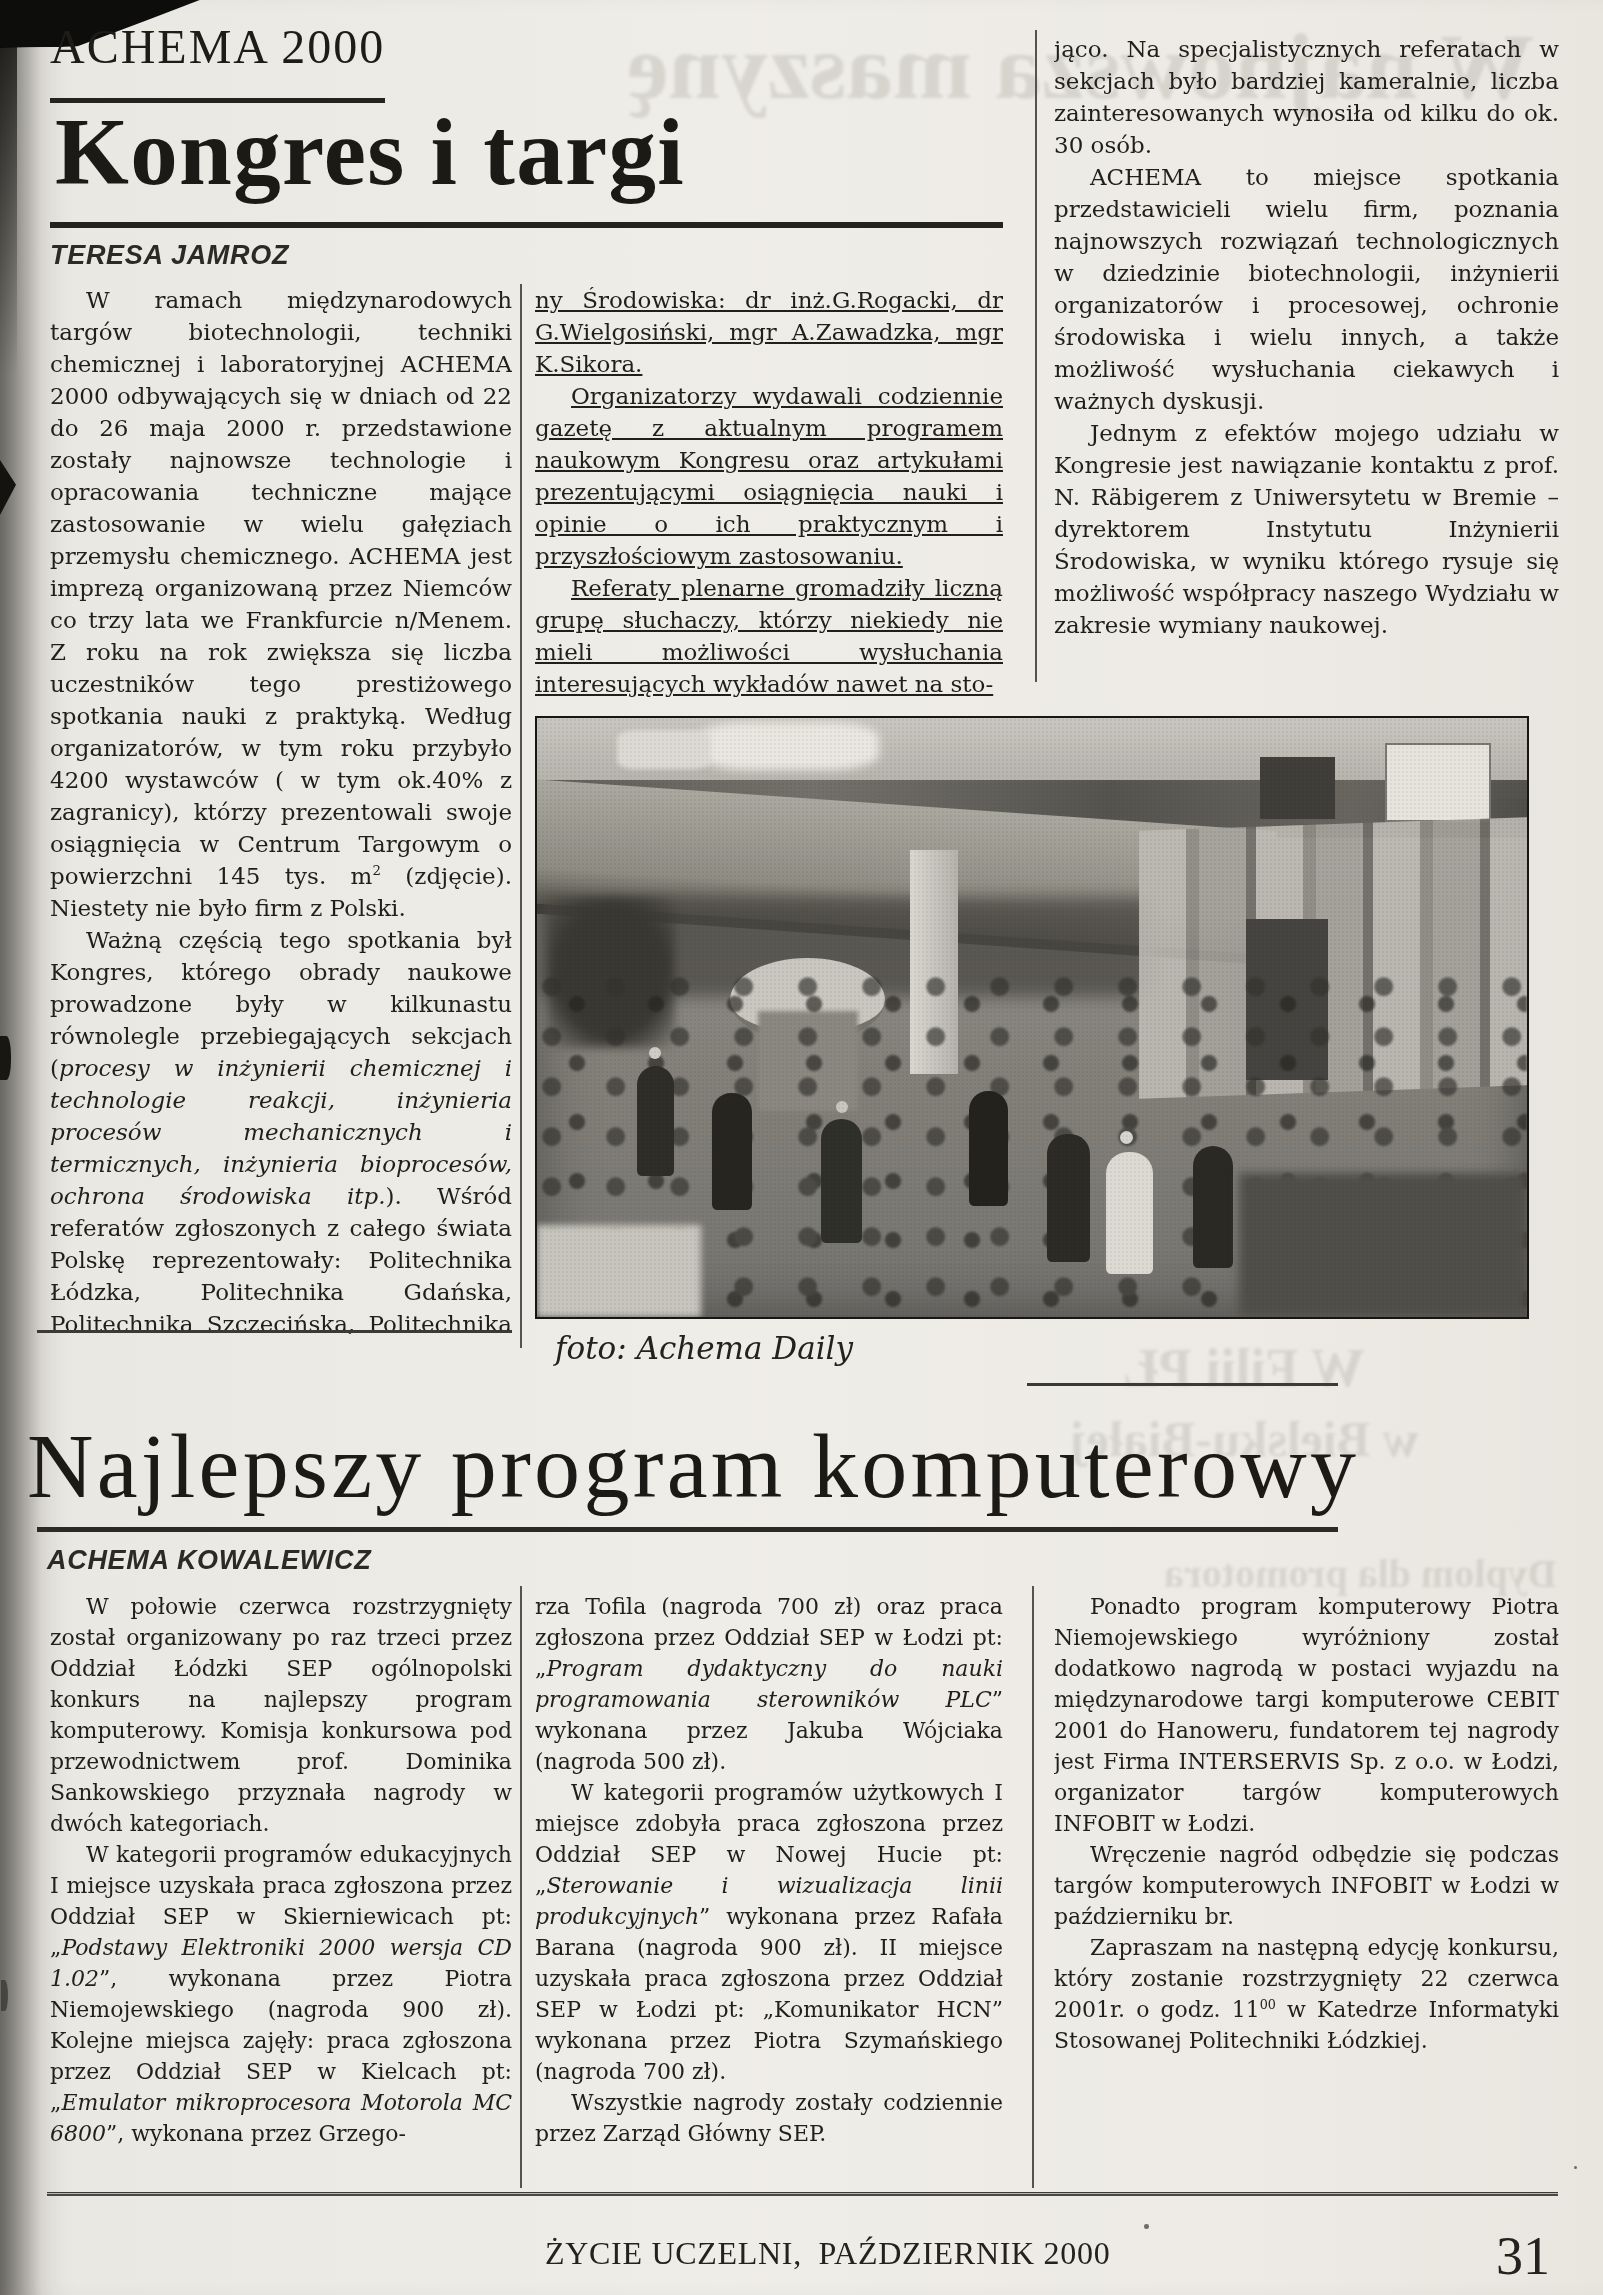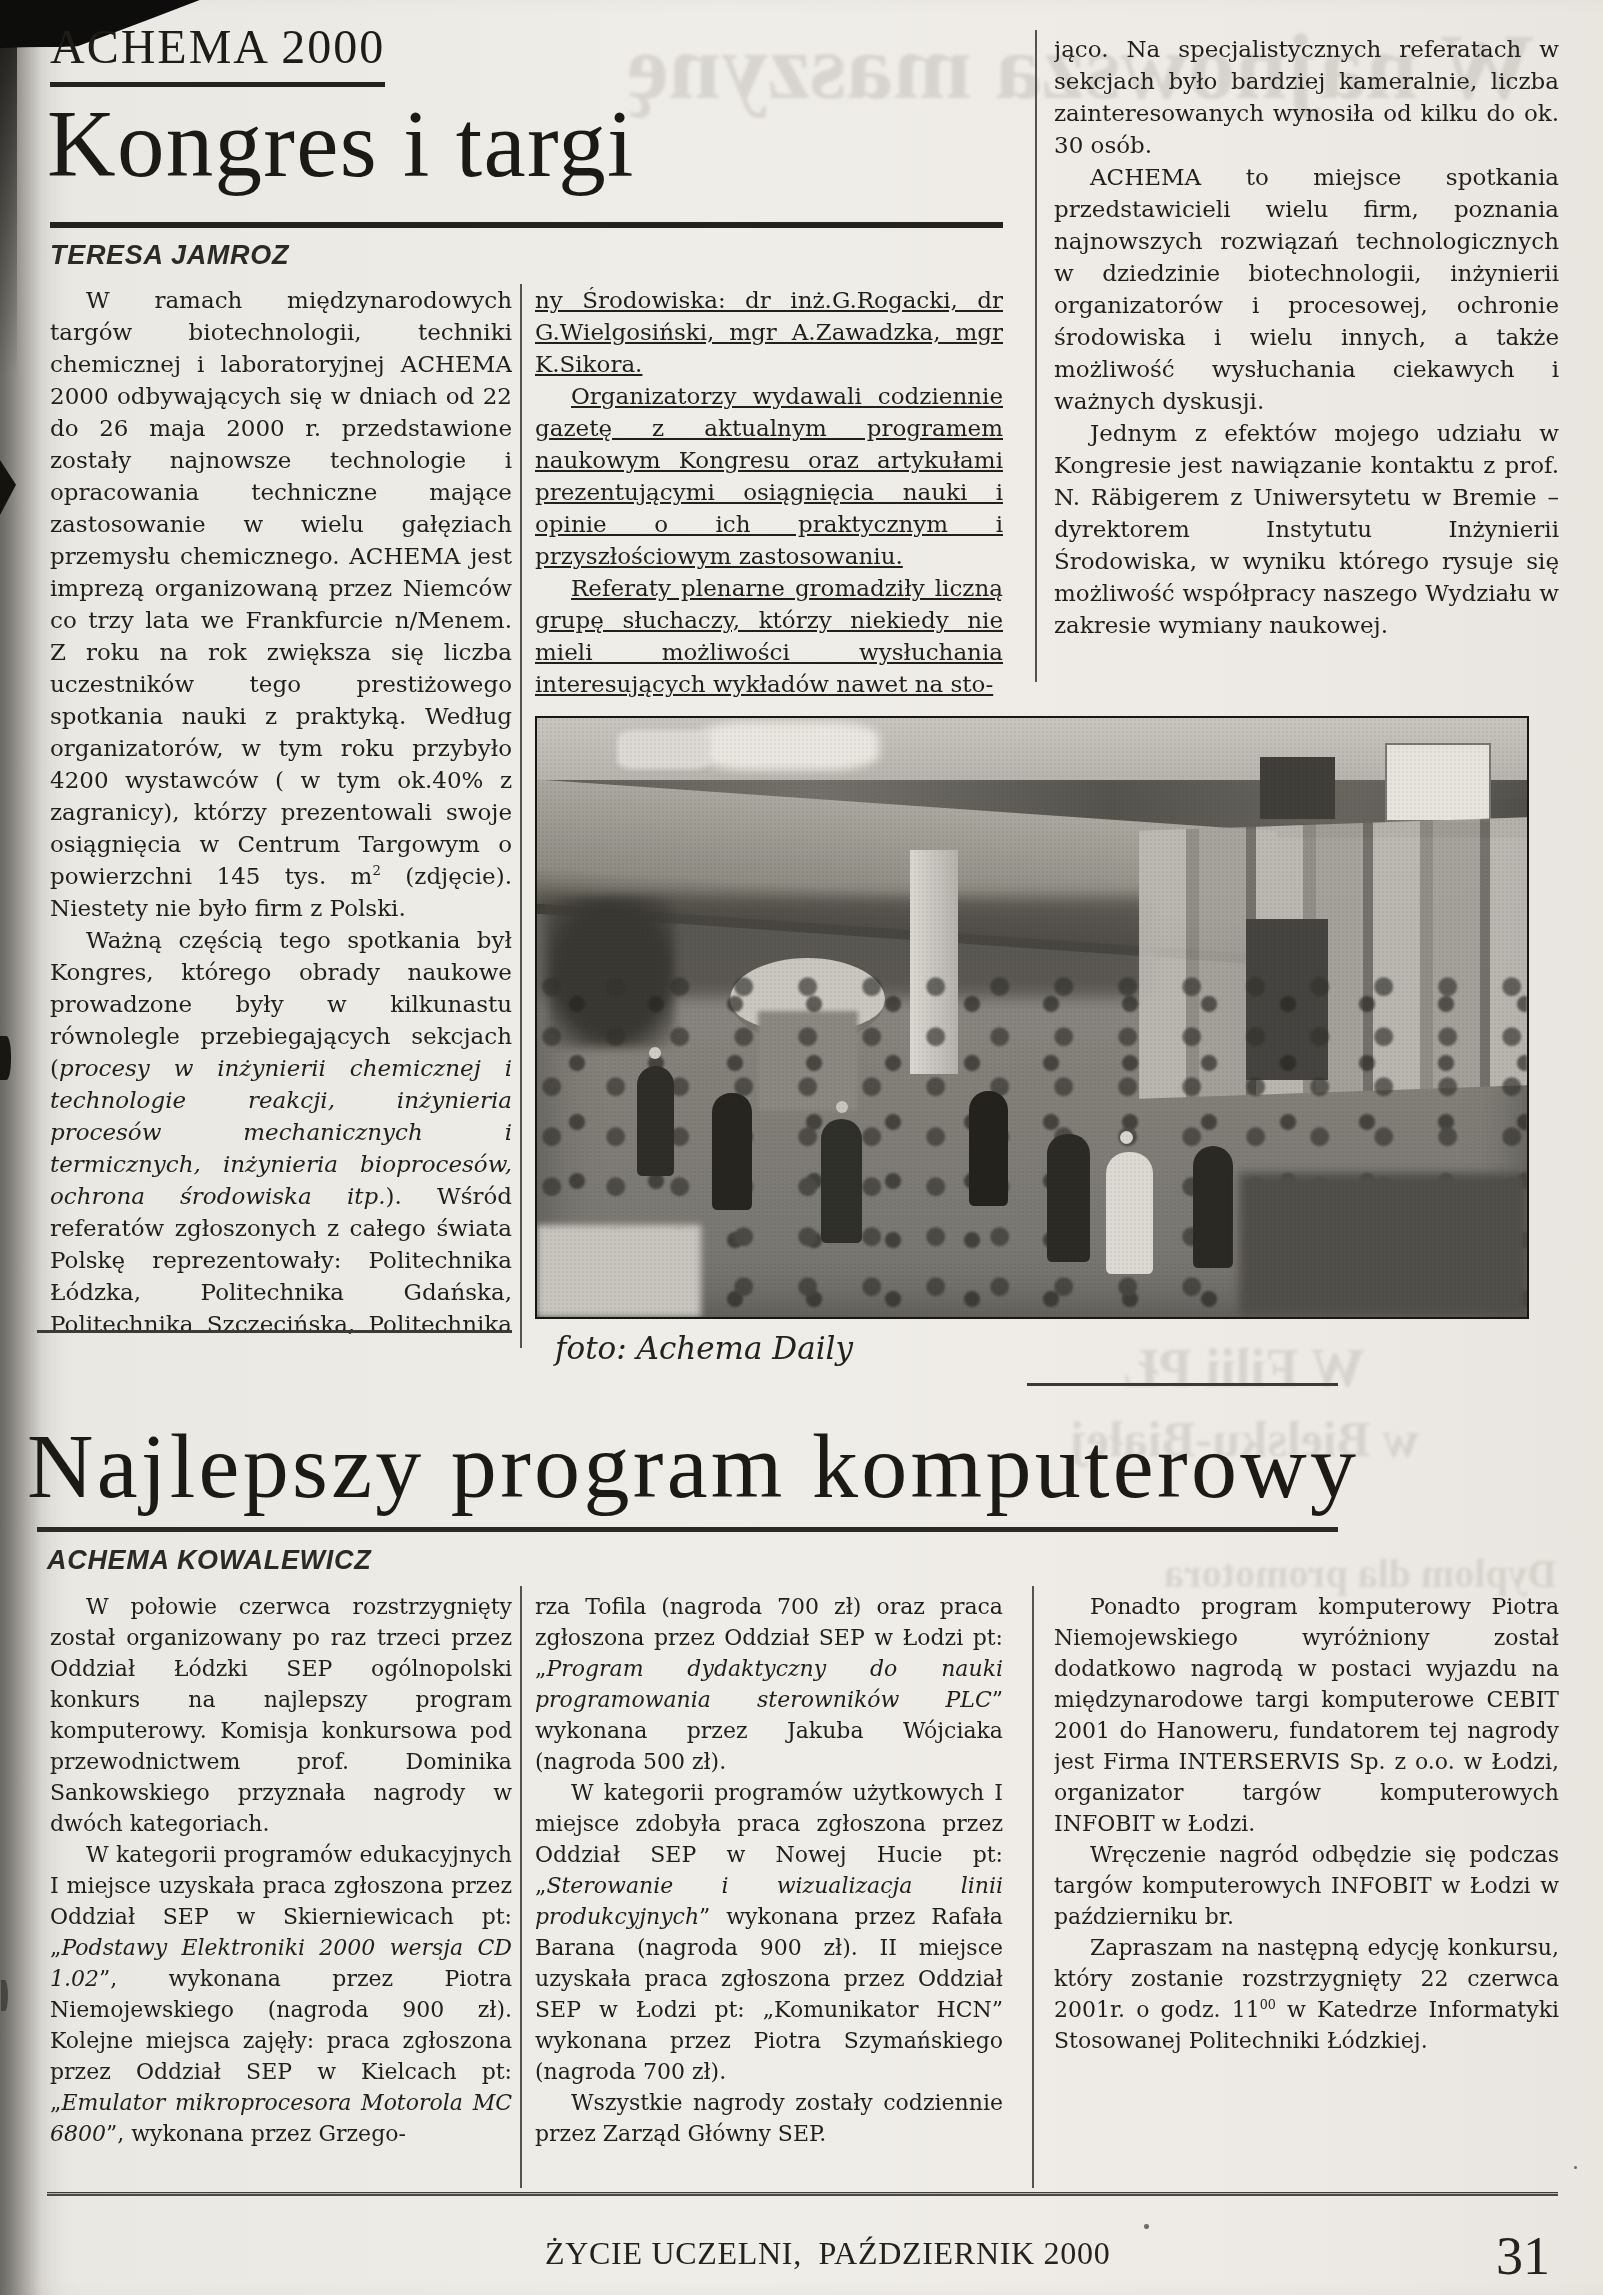--- a/index.html
+++ b/index.html
@@ -19,21 +19,21 @@
   .edge-tri{position:absolute;left:0;top:460px;width:16px;height:55px;background:#14130f;
     clip-path:polygon(0 0,100% 45%,0 100%);}
   .edge-dash{position:absolute;left:0;top:1036px;width:10.7px;height:44px;background:#181712;border-radius:0 45% 45% 0;}
   .edge-paren{position:absolute;left:1.3px;top:1980px;width:6.7px;height:31px;background:#35332e;border-radius:0 60% 60% 0;opacity:.7;}
   .speck{position:absolute;width:4.7px;height:4.7px;border-radius:50%;background:#6e6c66;}
   
   .ghost{position:absolute;color:#bcb9b1;opacity:.45;filter:blur(1.7px);transform:scaleX(-1);
     font-family:"Liberation Serif",serif;font-weight:700;white-space:nowrap;}
   
   .kicker{position:absolute;left:50px;top:19px;font-family:"Liberation Serif",serif;
-    font-size:48px;letter-spacing:2px;color:#1d1c19;border-bottom:5.4px solid #24231f;padding-bottom:8px;}
+    font-size:48px;letter-spacing:2px;color:#1d1c19;border-bottom:5.4px solid #24231f;padding-bottom:24px;}
   .headline1{position:absolute;left:47px;top:92px;font-family:"Liberation Serif",serif;
     font-size:95px;line-height:1.1;letter-spacing:1.3px;color:#1b1a17;}
   .rule-under-title1{position:absolute;left:50px;top:222px;width:953px;height:6px;background:#23221e;}
   .byline{position:absolute;font-family:"Liberation Sans",sans-serif;font-style:italic;font-weight:700;
     font-size:27px;color:#2b2a26;letter-spacing:0.7px;}
   .headline2{position:absolute;left:27px;top:1413px;font-family:"Liberation Serif",serif;
     font-size:92px;letter-spacing:3.3px;color:#1b1a17;}
   .rule-under-title2{position:absolute;left:37px;top:1527px;width:1301px;height:5.4px;background:#2b2a26;}
   
   .col{position:absolute;overflow:hidden;text-align:justify;}
@@ -72,21 +72,21 @@
   <div class="edge-paren"></div>
   <div class="speck" style="left:1144px;top:2224px;"></div>
   <div class="speck" style="left:1574px;top:2166px;width:3.3px;height:3.3px;"></div>
 
   <div class="ghost" style="left:589px;top:12px;width:983px;font-size:94px;text-align:center;">W najnowsza maszynę</div>
   <div class="ghost" style="left:1097px;top:1337px;width:294px;font-size:54px;text-align:center;">W Filii PŁ</div>
   <div class="ghost" style="left:1064px;top:1410px;width:361px;font-size:50px;text-align:center;">w Bielsku-Białej</div>
   <div class="ghost" style="left:1164px;top:1550px;font-size:40px;">Dyplom dla promotora</div>
 
   <div class="kicker">ACHEMA 2000</div>
-  <h1 class="headline1" style="margin:0;font-weight:400;">Kongres i targi</h1>
+  <h1 class="headline1" style="margin:8px;font-weight:700;">Kongres i targi</h1>
   <div class="rule-under-title1"></div>
   <div class="byline" style="left:50px;top:240px;text-align:center;">TERESA JAMROZ</div>
 
   <div class="col a1" style="left:50px;top:284px;width:462px;height:1050px;">
       <p class="para indent"><span>W ramach międzynarodowych targów biotechnologii, techniki chemicznej i laboratoryjnej ACHEMA 2000 odbywających się w dniach od 22 do 26 maja 2000 r. przedstawione zostały najnowsze technologie i opracowania techniczne mające zastosowanie w wielu gałęziach przemysłu chemicznego. ACHEMA jest imprezą organizowaną przez Niemców co trzy lata we Frankfurcie n/Menem. Z roku na rok zwiększa się liczba uczestników tego prestiżowego spotkania nauki z praktyką. Według organizatorów, w tym roku przybyło 4200 wystawców ( w tym ok.40% z zagranicy), którzy prezentowali swoje osiągnięcia w Centrum Targowym o powierzchni 145 tys. m</span><sup>2</sup><span> (zdjęcie). Niestety nie było firm z Polski.</span></p>
       <p class="para indent"><span>Ważną częścią tego spotkania był Kongres, którego obrady naukowe prowadzone były w kilkunastu równolegle przebiegających sekcjach (</span><span class="it">procesy w inżynierii chemicznej i technologie reakcji, inżynieria procesów mechanicznych i termicznych, inżynieria bioprocesów, ochrona środowiska itp.</span><span>). Wśród referatów zgłoszonych z całego świata Polskę reprezentowały: Politechnika Łódzka, Politechnika Gdańska, Politechnika Szczecińska, Politechnika Opolska. Autorami referatów z naszej uczelni byli pracownicy Wydziału Inżynierii Procesowej i Ochro-</span></p>
     </div>
   <div class="col a1" style="left:535px;top:284px;width:468px;height:428px;text-decoration:underline;">
       <p class="para"><span>ny Środowiska: dr inż.G.Rogacki, dr G.Wielgosiński, mgr A.Zawadzka, mgr K.Sikora.</span></p>
       <p class="para indent"><span>Organizatorzy wydawali codziennie gazetę z aktualnym programem naukowym Kongresu oraz artykułami prezentującymi osiągnięcia nauki i opinie o ich praktycznym i przyszłościowym zastosowaniu.</span></p>

